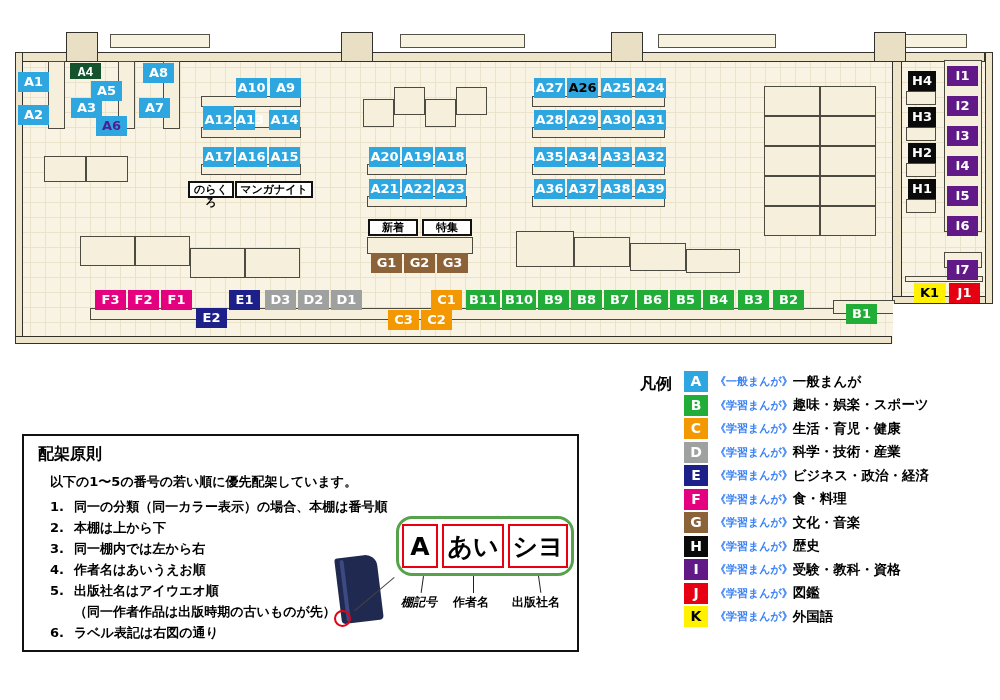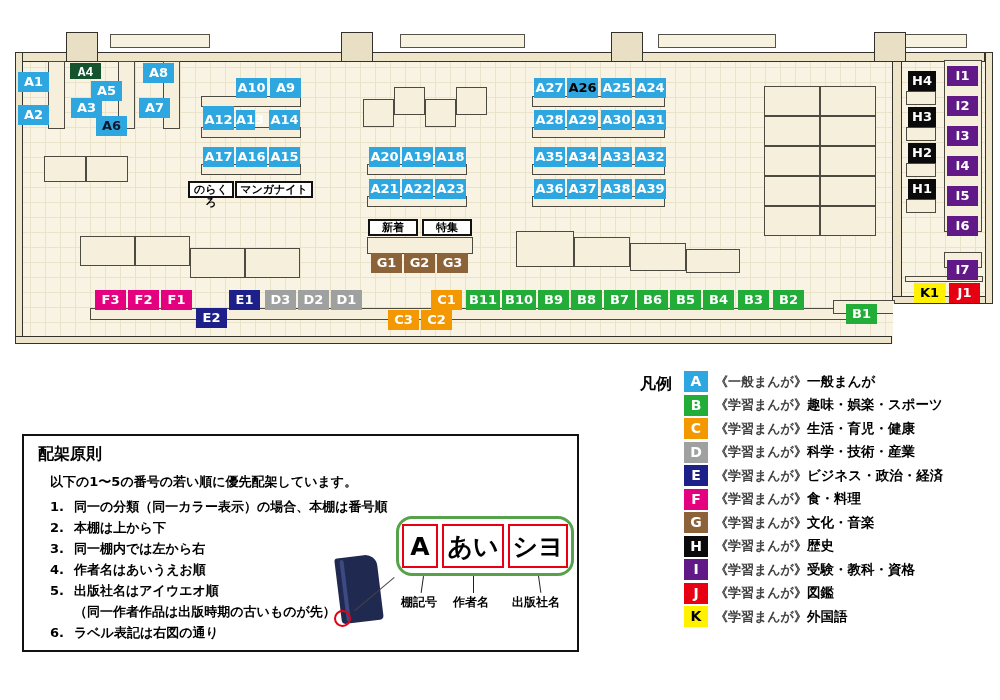--- a/index.html
+++ b/index.html
@@ -30,39 +30,39 @@
   .rule-no{width:24px;flex:0 0 24px;}
   .rule-sub{padding-left:24px;white-space:nowrap;}
 
   
   .label-box{position:absolute;left:372px;top:80px;width:178px;height:60px;border:3px solid #55a24a;border-radius:16px;background:#fff;display:flex;align-items:center;justify-content:center;gap:4px;}
   .label-cell{border:2px solid #e60012;background:#fff;height:44px;display:flex;align-items:center;justify-content:center;font-size:25px;font-weight:bold;color:#000;}
   .cell-shelf{width:36px;}
   .cell-author{width:62px;}
   .cell-pub{width:60px;}
   .ann{position:absolute;font-size:12px;font-weight:bold;color:#000;white-space:nowrap;}
-  .ann-1{left:377px;top:158px;}
+  .ann-1{left:377px;top:158px;font-style:italic;}
   .ann-2{left:429px;top:158px;}
   .ann-3{left:488px;top:158px;}
   .ann-line{position:absolute;border-left:1.5px solid #222;height:17px;top:140px;transform-origin:top left;}
   .line-1{left:399px;transform:rotate(8deg);}
   .line-2{left:449px;}
   .line-3{left:514px;transform:rotate(-8deg);}
   .book{position:absolute;left:314px;top:120px;width:42px;height:66px;background:#20294f;border-radius:3px 12px 4px 4px;transform:rotate(-7deg);}
   .book-spine{position:absolute;left:5px;top:2px;width:4px;height:62px;background:#3d4a82;border-radius:2px;}
   .label-ring{position:absolute;left:310px;top:174px;width:17px;height:17px;border:2.5px solid #e60012;border-radius:50%;}
   .ring-line{position:absolute;left:370px;top:141px;height:52px;border-left:1.5px solid #444;transform:rotate(50deg);transform-origin:top left;}
 
   
   #legend{position:absolute;left:628px;top:370px;width:362px;height:270px;}
   #legend .l-title{position:absolute;left:12px;top:4px;font-size:16px;font-weight:bold;color:#000;}
   #legend-rows{position:absolute;left:56px;top:1px;}
   .legend-row{display:flex;align-items:center;height:21px;margin-bottom:2.5px;}
   .swatch{width:24px;height:21px;flex:0 0 24px;font-size:14px;font-weight:bold;text-align:center;line-height:21px;margin-right:7px;}
-  .legend-row .series{font-size:13px;font-weight:bold;color:#404040;white-space:nowrap;}
+  .legend-row .series{font-size:11px;font-weight:bold;color:#3b82f6;white-space:nowrap;}
   .legend-row .cat{font-size:13.5px;font-weight:bold;color:#000;white-space:nowrap;}
 </style>
 </head>
 <body>
 
 <div id="floor-map">
   <div class="floor"></div>
   <div id="map-layer" style="position:absolute;left:0;top:0;width:1000px;height:365px;">
       <div class="wall" style="left: 15px; top: 52px; width: 970px; height: 10px;"></div>
       <div class="wall" style="left: 15px; top: 52px; width: 8px; height: 292px;"></div>
@@ -122,21 +122,21 @@
       <div class="shelf" style="left: 944px; top: 60px; width: 38px; height: 172px;"></div>
       <div class="shelf" style="left: 944px; top: 252px; width: 38px; height: 16px;"></div>
       <div class="shelf" style="left: 905px; top: 276px; width: 78px; height: 6px;"></div>
       <div class="shelf" style="left: 90px; top: 308px; width: 770px; height: 12px;"></div>
       <div class="shelf" style="left: 833px; top: 300px; width: 62px; height: 14px;"></div>
       <div class="code-label" style="left: 18px; top: 72px; width: 31px; height: 20px; background: rgb(46, 167, 224); color: rgb(255, 255, 255);">A1</div>
       <div class="code-label" style="left: 18px; top: 105px; width: 31px; height: 20px; background: rgb(46, 167, 224); color: rgb(255, 255, 255);">A2</div>
       <div class="code-label" style="left: 70px; top: 63px; width: 31px; height: 16px; background: #14532d; color: rgb(255, 255, 255); font-family: Liberation Mono, monospace;">A4</div>
       <div class="code-label" style="left: 91px; top: 81px; width: 31px; height: 20px; background: rgb(46, 167, 224); color: rgb(255, 255, 255);">A5</div>
       <div class="code-label" style="left: 71px; top: 98px; width: 31px; height: 20px; background: rgb(46, 167, 224); color: rgb(255, 255, 255);">A3</div>
-      <div class="code-label" style="left: 96px; top: 116px; width: 31px; height: 20px; background: rgb(46, 167, 224); color: #0f172a;">A6</div>
+      <div class="code-label" style="left: 96px; top: 116px; width: 31px; height: 20px; background: rgb(46, 167, 224); color: #4c1d95;">A6</div>
       <div class="code-label" style="left: 143px; top: 63px; width: 31px; height: 20px; background: rgb(46, 167, 224); color: rgb(255, 255, 255);">A8</div>
       <div class="code-label" style="left: 139px; top: 98px; width: 31px; height: 20px; background: rgb(46, 167, 224); color: rgb(255, 255, 255);">A7</div>
       <div class="code-label" style="left: 203px; top: 78px; width: 31px; height: 20px; background: rgb(46, 167, 224); color: rgb(255, 255, 255); margin-top: 28px;">A11</div>
       <div class="code-label" style="left: 236px; top: 78px; width: 31px; height: 20px; background: rgb(46, 167, 224); color: rgb(255, 255, 255);">A10</div>
       <div class="code-label" style="left: 270px; top: 78px; width: 31px; height: 20px; background: rgb(46, 167, 224); color: rgb(255, 255, 255);">A9</div>
       <div class="code-label" style="left: 203px; top: 110px; width: 31px; height: 20px; background: rgb(46, 167, 224); color: rgb(255, 255, 255);">A12</div>
       <div class="code-label" style="left: 236px; top: 110px; width: 19px; height: 20px; background: rgb(46, 167, 224); color: rgb(255, 255, 255);">A13</div>
       <div class="code-label" style="left: 269px; top: 110px; width: 31px; height: 20px; background: rgb(46, 167, 224); color: rgb(255, 255, 255);">A14</div>
       <div class="code-label" style="left: 203px; top: 147px; width: 31px; height: 20px; background: rgb(46, 167, 224); color: rgb(255, 255, 255);">A17</div>
       <div class="code-label" style="left: 236px; top: 147px; width: 31px; height: 20px; background: rgb(46, 167, 224); color: rgb(255, 255, 255);">A16</div>

